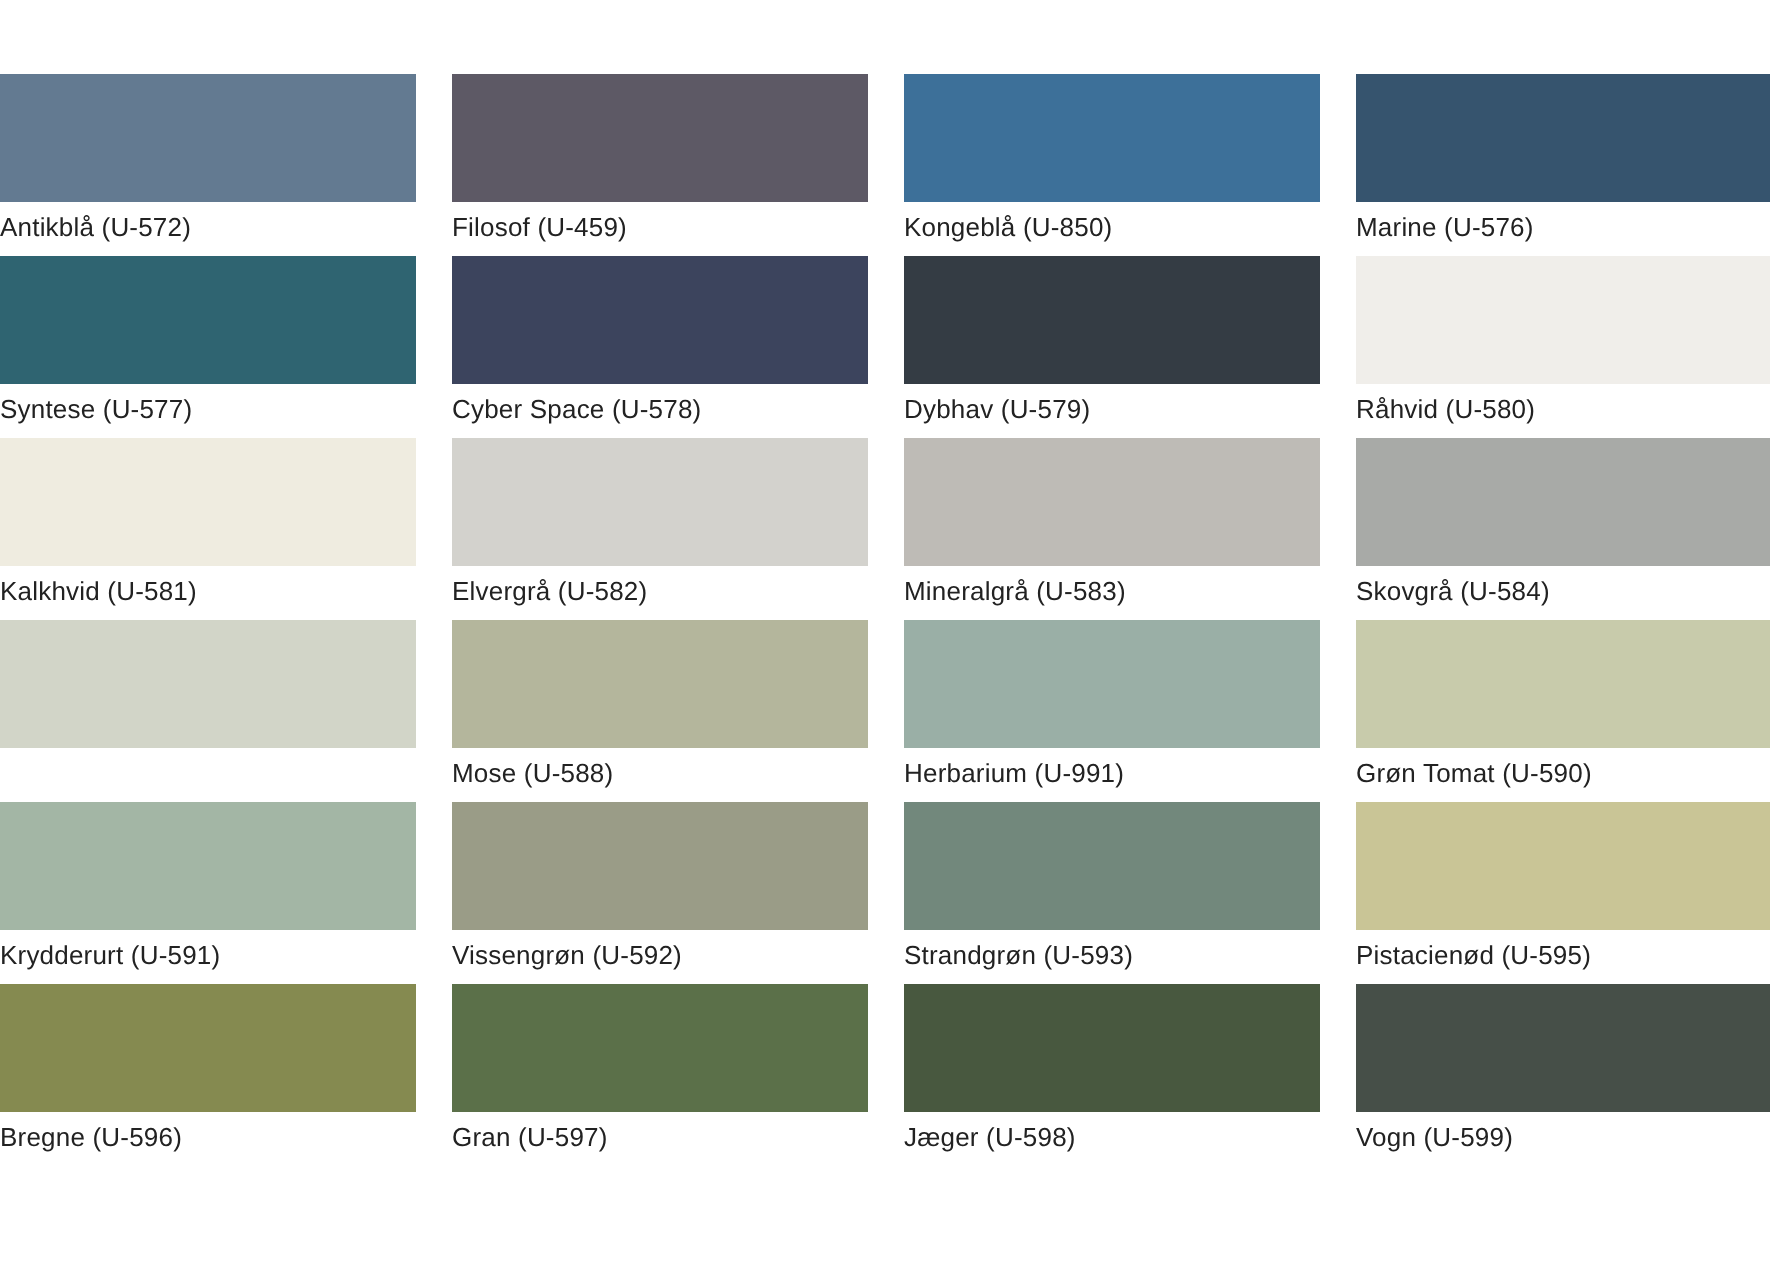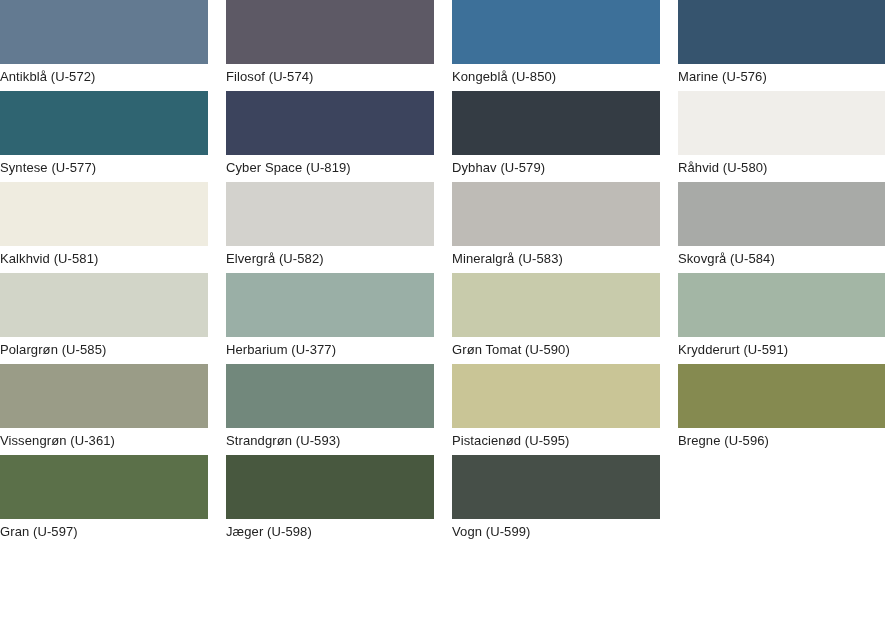--- a/index.html
+++ b/index.html
@@ -18,20 +18,21 @@
     grid-template-columns: repeat(4, 208px);
     grid-auto-rows: 91px;
     column-gap: 18px;
     row-gap: 0px;
     width: 886px;
   }
   .swatch-cell {
     position: relative;
     height: 91px;
     overflow: hidden;
+    margin-top: 37px;
   }
   .swatch-chip {
     display: block;
     width: 100%;
     height: 64px;
   }
   .swatch-label {
     display: block;
     font-size: 13px;
     line-height: 14px;
@@ -48,37 +49,37 @@
 </head>
 <body style="background-color: rgb(255, 255, 255);">
 
 <div id="swatch-grid">
     <div class="swatch-cell col-1">
       <span class="swatch-chip" title="Antikblå (U-572)" style="background-color: rgb(99, 122, 145);"></span>
       <span class="swatch-label">Antikblå (U-572)</span>
     </div>
     <div class="swatch-cell col-3">
       <span class="swatch-chip" title="Filosof (U-574)" style="background-color: rgb(93, 89, 101);"></span>
-      <span class="swatch-label">Filosof (U-574)</span>
+      <span class="swatch-label">Filosof (U-459)</span>
     </div>
     <div class="swatch-cell col-4">
       <span class="swatch-chip" title="Kongeblå (U-575)" style="background-color: rgb(61, 112, 153);"></span>
       <span class="swatch-label">Kongeblå (U-850)</span>
     </div>
     <div class="swatch-cell col-1">
       <span class="swatch-chip" title="Marine (U-576)" style="background-color: rgb(54, 84, 110);"></span>
       <span class="swatch-label">Marine (U-576)</span>
     </div>
     <div class="swatch-cell col-2">
       <span class="swatch-chip" title="Syntese (U-577)" style="background-color: rgb(47, 100, 113);"></span>
       <span class="swatch-label">Syntese (U-577)</span>
     </div>
     <div class="swatch-cell col-3">
       <span class="swatch-chip" title="Cyber Space (U-578)" style="background-color: rgb(60, 68, 93);"></span>
-      <span class="swatch-label">Cyber Space (U-819)</span>
+      <span class="swatch-label">Cyber Space (U-578)</span>
     </div>
     <div class="swatch-cell col-4">
       <span class="swatch-chip" title="Dybhav (U-579)" style="background-color: rgb(52, 60, 68);"></span>
       <span class="swatch-label">Dybhav (U-579)</span>
     </div>
     <div class="swatch-cell col-1">
       <span class="swatch-chip" title="Råhvid (U-580)" style="background-color: rgb(240, 238, 234);"></span>
       <span class="swatch-label">Råhvid (U-580)</span>
     </div>
     <div class="swatch-cell col-2">
@@ -92,37 +93,40 @@
     <div class="swatch-cell col-4">
       <span class="swatch-chip" title="Mineralgrå (U-583)" style="background-color: rgb(190, 187, 182);"></span>
       <span class="swatch-label">Mineralgrå (U-583)</span>
     </div>
     <div class="swatch-cell col-1">
       <span class="swatch-chip" title="Skovgrå (U-584)" style="background-color: rgb(168, 170, 167);"></span>
       <span class="swatch-label">Skovgrå (U-584)</span>
     </div>
     <div class="swatch-cell col-2">
       <span class="swatch-chip" title="Polargrøn (U-585)" style="background-color: rgb(210, 213, 200);"></span>
-      <span class="swatch-label">Polargrøn (U-585)</span>
+    </div>
+    <div class="swatch-cell col-1">
+      <span class="swatch-chip" title="Mose (U-588)" style="background-color: rgb(180, 182, 156);"></span>
+      <span class="swatch-label">Mose (U-588)</span>
     </div>
     <div class="swatch-cell col-2">
       <span class="swatch-chip" title="Herbarium (U-589)" style="background-color: rgb(154, 175, 166);"></span>
-      <span class="swatch-label">Herbarium (U-377)</span>
+      <span class="swatch-label">Herbarium (U-991)</span>
     </div>
     <div class="swatch-cell col-3">
       <span class="swatch-chip" title="Grøn Tomat (U-590)" style="background-color: rgb(200, 203, 171);"></span>
       <span class="swatch-label">Grøn Tomat (U-590)</span>
     </div>
     <div class="swatch-cell col-4">
       <span class="swatch-chip" title="Krydderurt (U-591)" style="background-color: rgb(163, 182, 165);"></span>
       <span class="swatch-label">Krydderurt (U-591)</span>
     </div>
     <div class="swatch-cell col-1">
       <span class="swatch-chip" title="Vissengrøn (U-592)" style="background-color: rgb(154, 156, 135);"></span>
-      <span class="swatch-label">Vissengrøn (U-361)</span>
+      <span class="swatch-label">Vissengrøn (U-592)</span>
     </div>
     <div class="swatch-cell col-2">
       <span class="swatch-chip" title="Strandgrøn (U-593)" style="background-color: rgb(114, 136, 124);"></span>
       <span class="swatch-label">Strandgrøn (U-593)</span>
     </div>
     <div class="swatch-cell col-4">
       <span class="swatch-chip" title="Pistacienød (U-595)" style="background-color: rgb(201, 197, 150);"></span>
       <span class="swatch-label">Pistacienød (U-595)</span>
     </div>
     <div class="swatch-cell col-1">

